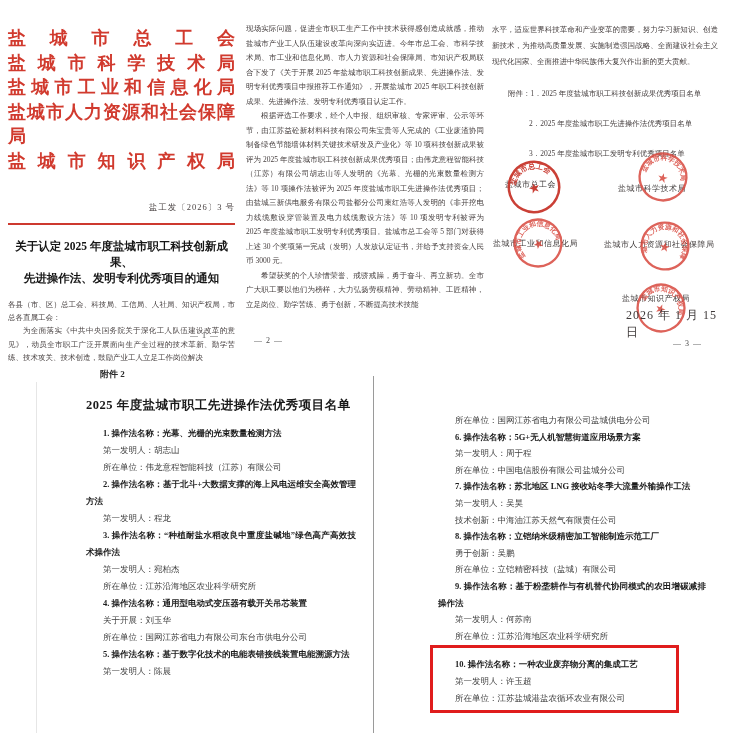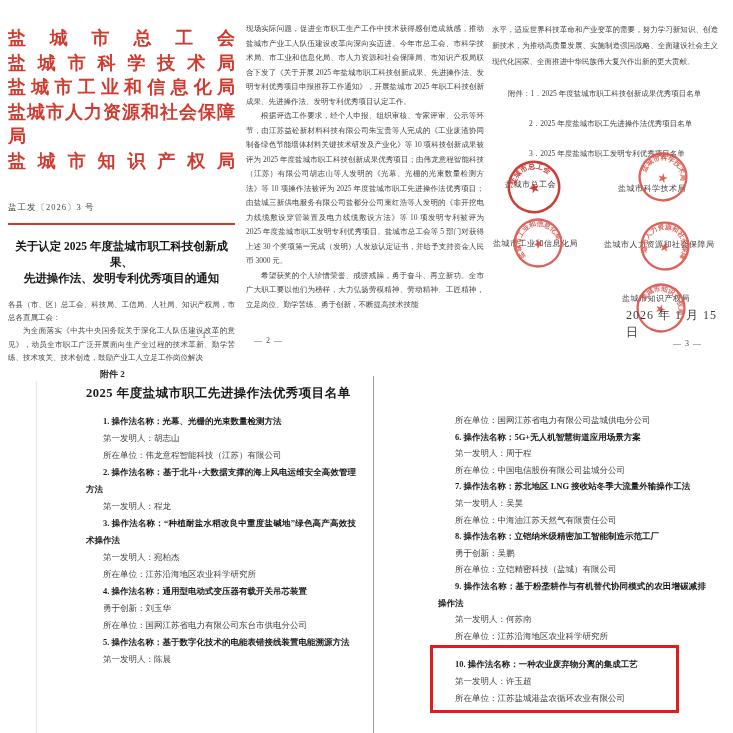--- a/index.html
+++ b/index.html
@@ -13,21 +13,21 @@
   .page{position:absolute;top:0;height:366px;}
   
   #page1{left:8px;width:227px;}
   #agency-head{padding-top:26px;}
   .agency-line{
     font-size:18px;font-weight:bold;color:#d13a2e;
     line-height:24.6px;
     text-align:justify;text-align-last:justify;
     font-family:"Liberation Serif", serif;
   }
-  .doc-no{margin-top:28px;text-align:left;font-size:8.5px;color:#463f3f;letter-spacing:1px;}
+  .doc-no{margin-top:28px;text-align:right;font-size:8.5px;color:#463f3f;letter-spacing:1px;}
   .red-rule{margin-top:9px;height:2px;background:#cd392f;}
   .doc-title{margin-top:13px;text-align:center;font-weight:bold;color:#161616;
     font-size:11.5px;line-height:16px;}
   .body{font-size:7.5px;line-height:13.4px;text-align:justify;margin:0;color:#474040;}
   #page1 .body{width:100%;}
   #page1 .greeting{margin-top:12px;}
   .ind{text-indent:2em;}
   .pnum{position:absolute;font-size:8px;color:#4a4a4a;letter-spacing:1px;}
   #p1n{right:16px;top:331px;}
   
@@ -48,21 +48,21 @@
   #seal-date{position:absolute;font-size:12px;color:#3f3a3a;letter-spacing:1px;}
   #p3n{right:16px;top:339px;}
   
   #divider-mid{position:absolute;left:373px;top:376px;width:1px;height:357px;background:#9a9a9a;}
   #divider-left{position:absolute;left:36px;top:382px;width:1px;height:351px;background:#e6e6e6;}
   
   .att-col{position:absolute;top:368px;height:365px;}
   #att-left{left:37px;width:319px;padding-left:49px;box-sizing:content-box;}
   #att-right{left:376px;width:268px;padding-left:62px;padding-top:44px;}
   .att-label{font-size:9px;font-weight:bold;color:#2a2a2a;padding-left:14px;}
-  .att-title{margin-top:4px;font-size:12.5px;font-weight:bold;color:#1a1a1a;letter-spacing:.5px;white-space:nowrap;}
+  .att-title{margin-top:16px;font-size:12.5px;font-weight:bold;color:#1a1a1a;letter-spacing:.5px;white-space:nowrap;}
   #att-left-items{margin-top:11px;width:270px;}
   #att-right-items{width:268px;}
   .att-col p{margin:0;font-size:8.5px;text-indent:2em;text-align:justify;}
   #att-left p{line-height:17px;}
   #att-right p{line-height:16.6px;font-family:Liberation Serif, serif;}
   .name-line{font-weight:bold;color:#1c1c1c;}
   .f-line{color:#3d3d3d;}
   .highlight{border:3px solid #e01d1d;margin-left:-8px;width:236px;padding:8px 2px 4px 5px;margin-top:1px;}
 </style>
 </head>
@@ -176,42 +176,42 @@
           <p class="name-line">2.&nbsp;操作法名称：基于北斗+大数据支撑的海上风电运维安全高效管理方法</p>
           <p class="f-line">第一发明人：程龙</p>
         </div>
         <div>
           <p class="name-line">3.&nbsp;操作法名称：“种植耐盐水稻改良中重度盐碱地”绿色高产高效技术操作法</p>
           <p class="f-line">第一发明人：宛柏杰</p>
           <p class="f-line">所在单位：江苏沿海地区农业科学研究所</p>
         </div>
         <div>
           <p class="name-line">4.&nbsp;操作法名称：通用型电动式变压器有载开关吊芯装置</p>
-          <p class="f-line">勇于创新：刘玉华</p>
+          <p class="f-line">关于开展：刘玉华</p>
           <p class="f-line">所在单位：国网江苏省电力有限公司东台市供电分公司</p>
         </div>
         <div>
           <p class="name-line">5.&nbsp;操作法名称：基于数字化技术的电能表错接线装置电能溯源方法</p>
           <p class="f-line">第一发明人：陈晨</p>
         </div>
       </div>
   </section>
 
   <section id="att-right" class="att-col">
     <div id="att-right-items">
         <p class="f-line">所在单位：国网江苏省电力有限公司盐城供电分公司</p>
         <div>
           <p class="name-line">6.&nbsp;操作法名称：5G+无人机智慧街道应用场景方案</p>
           <p class="f-line">第一发明人：周于程</p>
           <p class="f-line">所在单位：中国电信股份有限公司盐城分公司</p>
         </div>
         <div>
           <p class="name-line">7.&nbsp;操作法名称：苏北地区 LNG 接收站冬季大流量外输操作工法</p>
           <p class="f-line">第一发明人：吴昊</p>
-          <p class="f-line">所在单位：中海油江苏天然气有限责任公司</p>
+          <p class="f-line">技术创新：中海油江苏天然气有限责任公司</p>
         </div>
         <div>
           <p class="name-line">8.&nbsp;操作法名称：立铠纳米级精密加工智能制造示范工厂</p>
           <p class="f-line">勇于创新：吴鹏</p>
           <p class="f-line">所在单位：立铠精密科技（盐城）有限公司</p>
         </div>
         <div>
           <p class="name-line">9.&nbsp;操作法名称：基于粉垄耕作与有机替代协同模式的农田增碳减排操作法</p>
           <p class="f-line">第一发明人：何苏南</p>
           <p class="f-line">所在单位：江苏沿海地区农业科学研究所</p>

